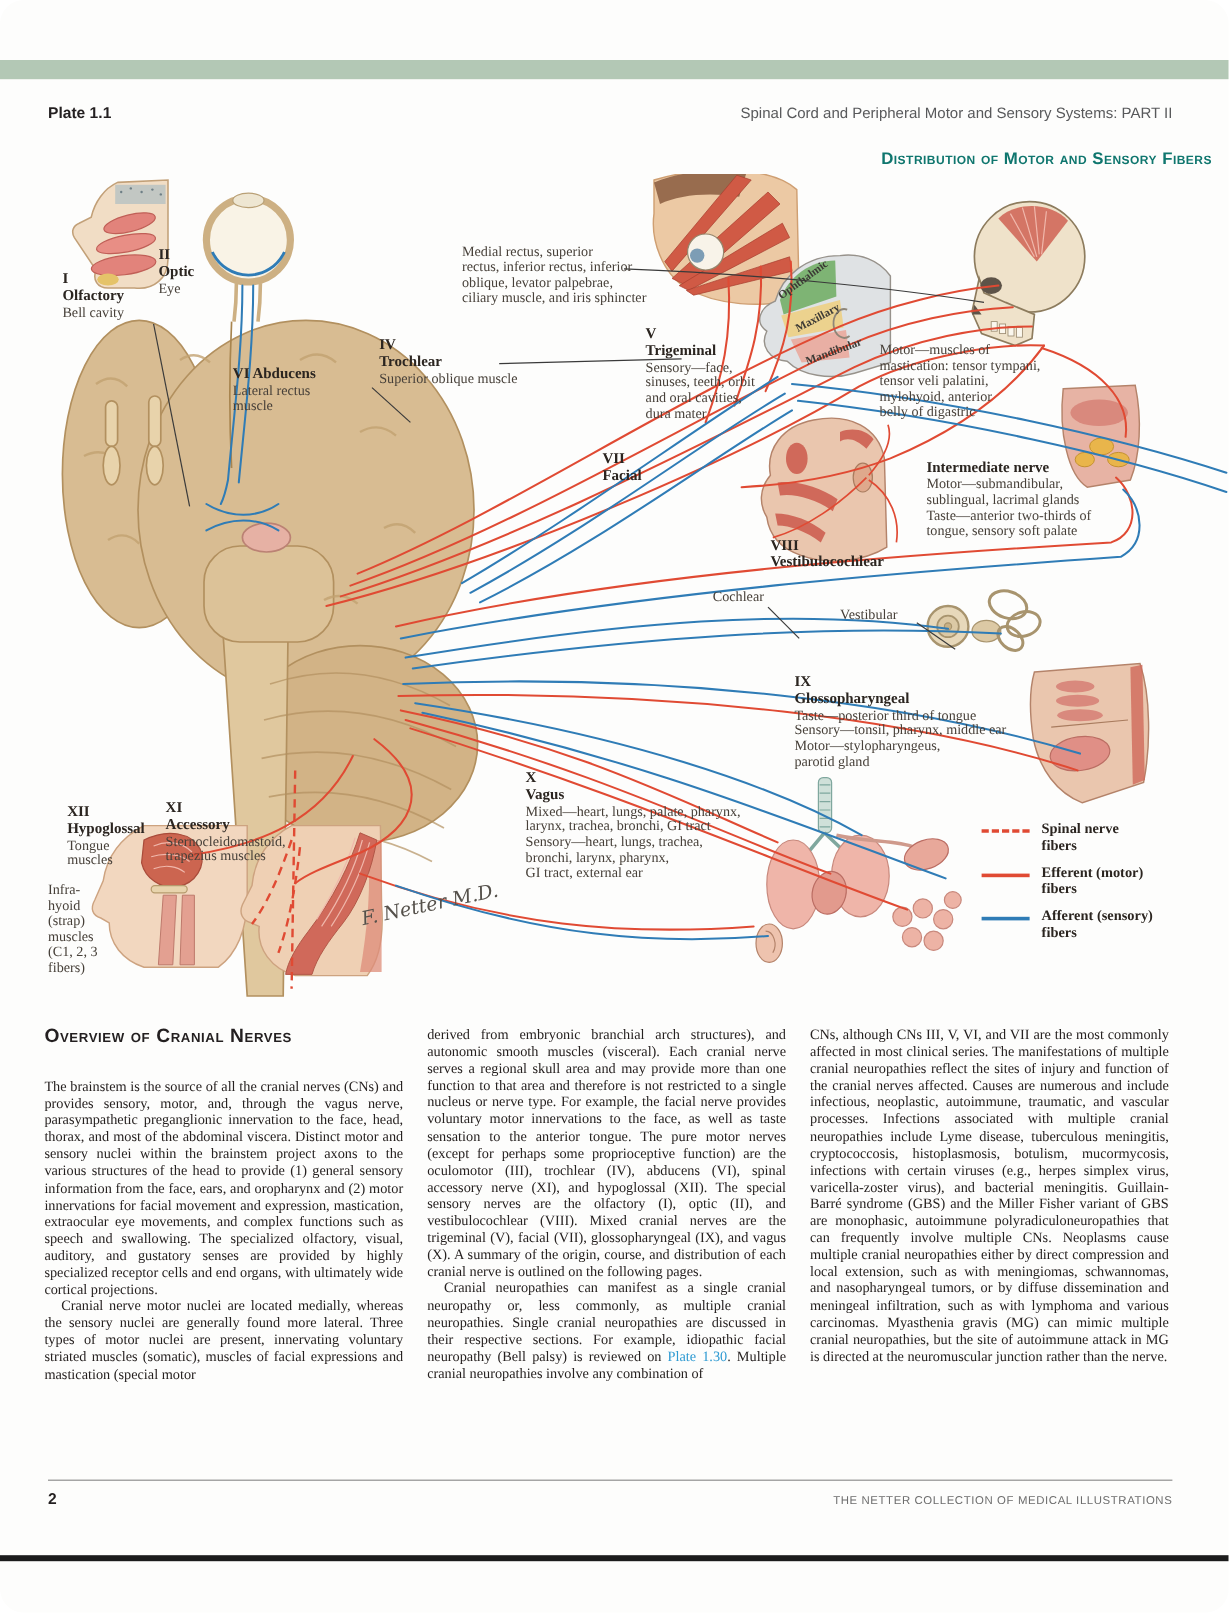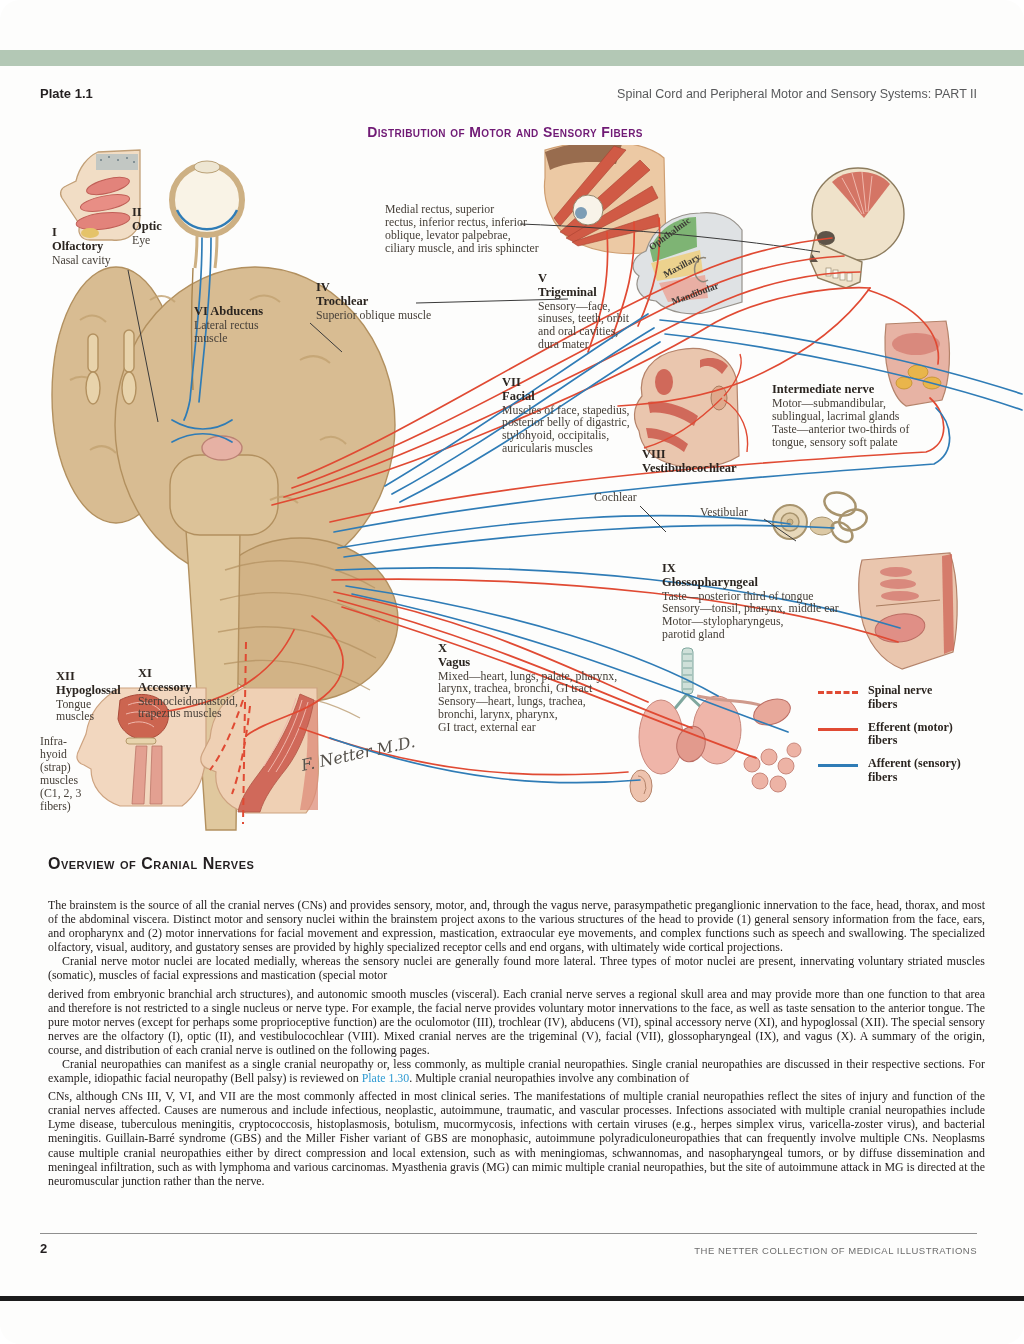--- a/index.html
+++ b/index.html
@@ -3,39 +3,39 @@
 <meta charset="utf-8">
 <style>
   html,body{margin:0;padding:0;background:#ffffff;}
   .page{position:relative;width:1024px;height:1344px;background:#fdfdfc;overflow:hidden;
         font-family:"Liberation Serif",serif;color:#2b2520;border-radius:20px;}
   .greenbar{position:absolute;left:0;top:50px;width:1024px;height:16px;background:#b3c8b5;}
   .plate{position:absolute;left:40px;top:86px;font-family:"Liberation Sans",sans-serif;
          font-weight:bold;font-size:13px;color:#231f20;}
   .running{position:absolute;right:47px;top:87px;font-family:"Liberation Sans",sans-serif;
            font-size:12.5px;color:#58595b;}
-  .fig-title{position:absolute;left:0;top:124px;width:1010px;text-align:center;
+  .fig-title{position:absolute;left:0;top:124px;width:1010px;text-align:right;
              font-family:"Liberation Sans",sans-serif;font-weight:bold;font-size:14px;
-             font-variant-caps:small-caps;letter-spacing:.4px;color:#701a75;}
+             font-variant-caps:small-caps;letter-spacing:.4px;color:#0f766e;}
   .figure-svg{position:absolute;left:0;top:145px;}
   .lbl{position:absolute;line-height:1.1;}
   .lbl .t{font-weight:bold;font-size:12.5px;color:#2b2520;white-space:pre-line;}
   .lbl .d{font-size:11.8px;color:#474039;white-space:pre-line;}
   .ctr{text-align:left;}
   .rot{position:absolute;font-size:9.5px;font-weight:bold;color:#3c3a35;transform-origin:left center;}
   .legend{position:absolute;left:818px;top:684px;}
   .legend-row{display:flex;margin-bottom:9px;}
   .sw{width:40px;height:0;margin:7px 10px 0 0;flex:0 0 40px;}
   .sw.dr{border-top:3px dashed #e04a33;}
   .sw.sr{border-top:3px solid #e04a33;}
   .sw.sb{border-top:3px solid #2f7cb6;}
   .legend-label{font-weight:bold;font-size:12px;line-height:1.15;color:#2b2520;white-space:pre-line;}
   .signature{position:absolute;left:300px;top:744px;font-family:"DejaVu Serif",serif;
              font-style:italic;font-size:16px;color:#55514b;transform:rotate(-12deg);}
-  .article{position:absolute;left:48px;top:855px;width:937px;display:flex;gap:4px;flex-direction:column;}
+  .article{position:absolute;left:37px;top:855px;width:937px;display:flex;gap:20px;}
   .col{flex:1;text-align:justify;font-size:11.9px;line-height:1.185;color:#262120;hyphens:auto;}
   .heading{font-family:"Liberation Sans",sans-serif;font-weight:bold;font-size:16px;
            font-variant-caps:small-caps;letter-spacing:.5px;color:#231f20;margin:0 0 24px 0;
            text-align:left;}
   .col p{margin:0;}
   .col p.ind{text-indent:14px;}
   .plate-link{color:#2e9ad2;}
   .foot-rule{position:absolute;left:40px;top:1233px;width:937px;height:1px;background:#8f8f8f;}
   .page-num{position:absolute;left:40px;top:1241px;font-family:"Liberation Sans",sans-serif;
             font-weight:bold;font-size:13px;color:#231f20;}
@@ -257,21 +257,21 @@
       <path d="M416,303 L568,299"></path>
       <path d="M310,323 L342,352"></path>
       <path d="M640,506 L666,532"></path>
       <path d="M764,519 L796,541"></path>
     </g>
   </svg>
 
   <div class="lbl ctr" style="left:52px;top:226px;width:105px">
     <div class="t">I
 Olfactory</div>
-    <div class="d">Nasal cavity</div>
+    <div class="d">Bell cavity</div>
   </div>
   <div class="lbl ctr" style="left:132px;top:206px;width:80px">
     <div class="t">II
 Optic</div>
     <div class="d">Eye</div>
   </div>
   <div class="lbl ctr" style="left:385px;top:203px;width:205px">
     <div class="d">Medial rectus, superior
 rectus, inferior rectus, inferior
 oblique, levator palpebrae,
@@ -291,27 +291,30 @@
     <div class="t">V
 Trigeminal</div>
     <div class="d">Sensory—face,
 sinuses, teeth, orbit
 and oral cavities,
 dura mater</div>
   </div>
   <span class="rot" style="left:650px;top:243px;transform:rotate(-36deg)">Ophthalmic</span>
   <span class="rot" style="left:664px;top:270px;transform:rotate(-28deg)">Maxillary</span>
   <span class="rot" style="left:672px;top:297px;transform:rotate(-20deg)">Mandibular</span>
+  <div class="lbl" style="left:733px;top:285px;width:170px">
+    <div class="d">Motor—muscles of
+mastication: tensor tympani,
+tensor veli palatini,
+mylohyoid, anterior
+belly of digastric</div>
+  </div>
   <div class="lbl ctr" style="left:502px;top:376px;width:178px">
     <div class="t">VII
 Facial</div>
-    <div class="d">Muscles of face, stapedius,
-posterior belly of digastric,
-stylohyoid, occipitalis,
-auricularis muscles</div>
   </div>
   <div class="lbl ctr" style="left:772px;top:383px;width:185px">
     <div class="t">Intermediate nerve</div>
     <div class="d">Motor—submandibular,
 sublingual, lacrimal glands
 Taste—anterior two-thirds of
 tongue, sensory soft palate</div>
   </div>
   <div class="lbl ctr" style="left:642px;top:448px;width:145px">
     <div class="t">VIII

